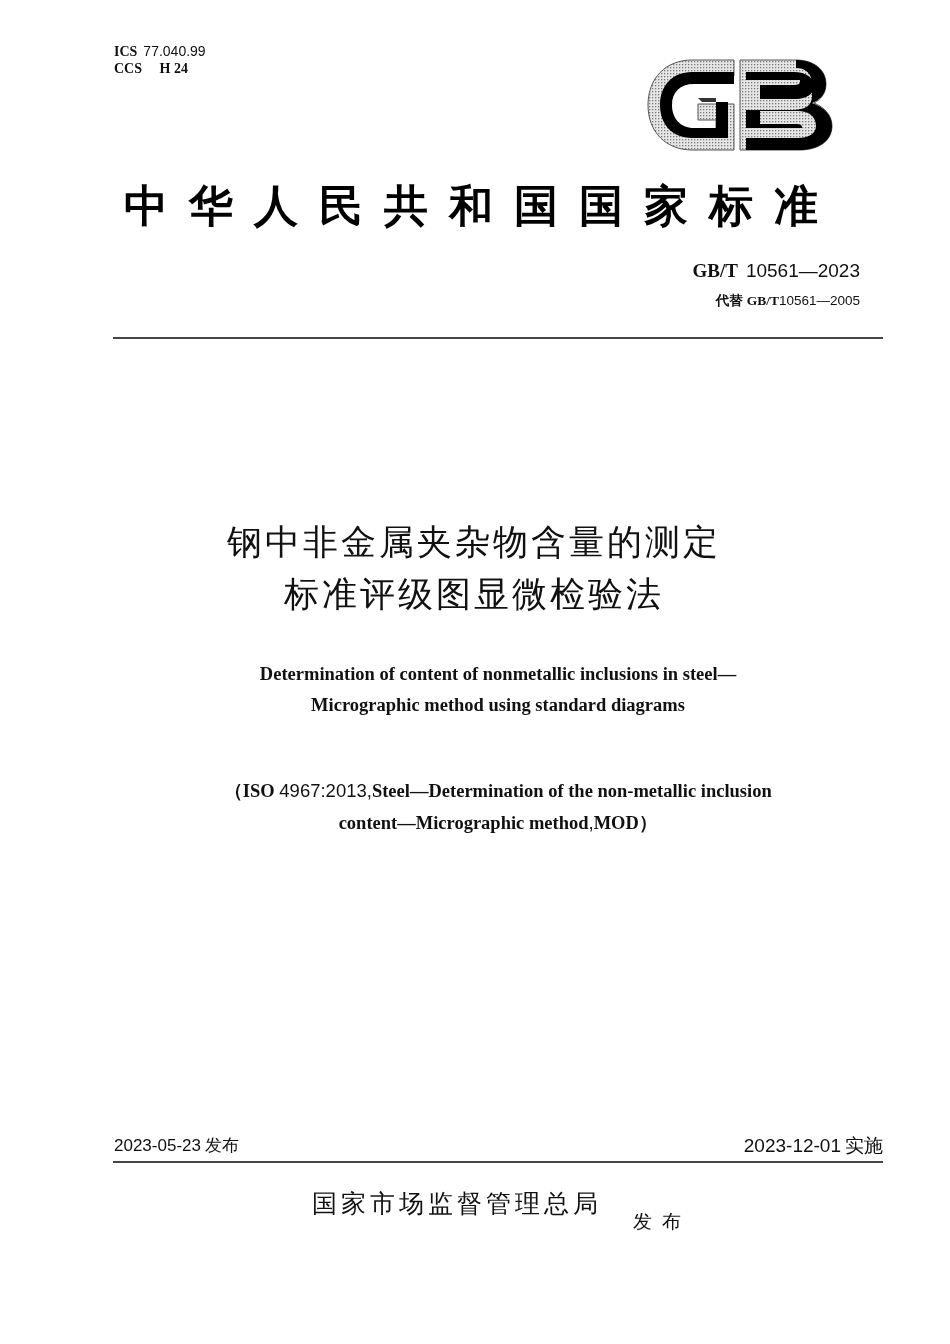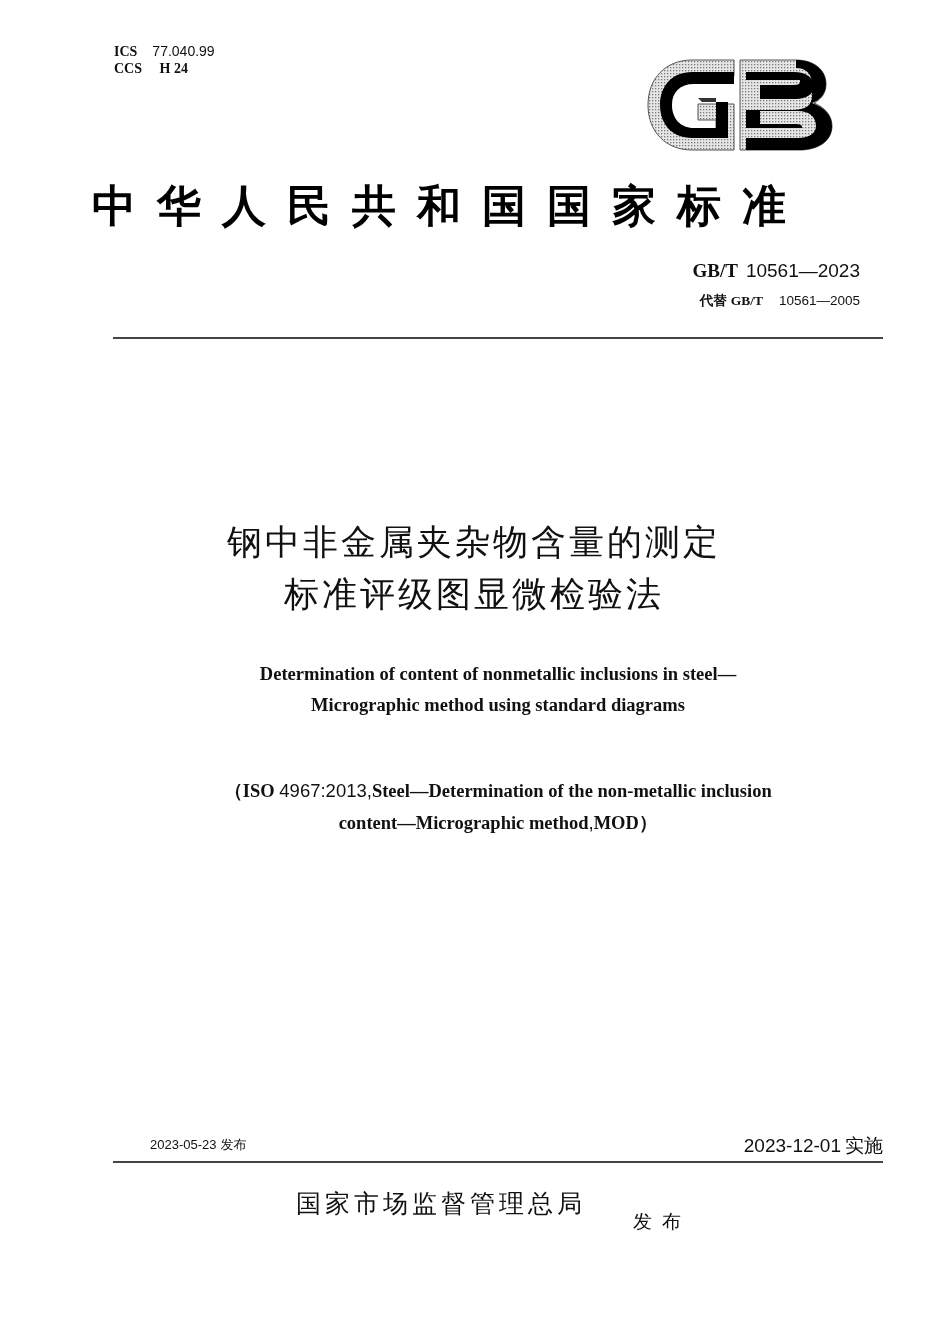--- a/index.html
+++ b/index.html
@@ -2,48 +2,48 @@
 <html><head>
 <meta charset="utf-8">
 <style>
   html, body { margin: 0; padding: 0; background: #ffffff; }
   body { width: 950px; height: 1344px; position: relative; overflow: hidden; color: #111; font-family: "Liberation Serif", "DejaVu Serif", serif; }
   .abs { position: absolute; }
 
   .cls-block { left: 114px; top: 43px; font-size: 14px; line-height: 17px; color: #111; }
   .cls-block .row { white-space: nowrap; }
   .cls-block .key { font-family: "Liberation Serif", serif; font-weight: bold; }
-  .cls-block .val { font-family: "Liberation Sans", sans-serif; margin-left: 15px; }
+  .cls-block .val { font-family: "Liberation Sans", sans-serif; margin-left: 6px; }
 
   .gb-logo { left: 646px; top: 58px; width: 188px; height: 94px; }
 
-  .national-title { left: 92px; top: 178px; width: 785px; font-family: "DejaVu Serif", "Liberation Serif", serif; font-weight: bold; font-size: 44px; letter-spacing: 21px; white-space: nowrap; color: #000; line-height: 56px; }
+  .national-title { left: 124px; top: 178px; width: 785px; font-family: "DejaVu Serif", "Liberation Serif", serif; font-weight: bold; font-size: 44px; letter-spacing: 21px; white-space: nowrap; color: #000; line-height: 56px; }
 
   .std-number { right: 90px; top: 259px; text-align: left; white-space: nowrap; font-size: 19px; line-height: 24px; }
   .std-number .prefix { font-family: "Liberation Serif", serif; font-weight: bold; }
   .std-number .num { font-family: "Liberation Sans", sans-serif; margin-left: 8px; }
   .std-replace { right: 90px; top: 291px; text-align: right; white-space: nowrap; font-size: 13.5px; line-height: 18px; }
   .std-replace .cn { font-family: "DejaVu Sans", sans-serif; font-weight: bold; }
   .std-replace .prefix { font-family: "Liberation Serif", serif; font-weight: bold; margin-left: 4px; }
-  .std-replace .num { font-family: "Liberation Sans", sans-serif; margin-left: 16px; }
+  .std-replace .num { font-family: "Liberation Sans", sans-serif; margin-left: 0; }
 
   .rule { left: 113px; width: 770px; height: 2px; background: #444; }
 
   .title-cn { left: 0; width: 948px; top: 516px; text-align: center; font-family: "DejaVu Sans", sans-serif; font-size: 35px; line-height: 52px; letter-spacing: 3px; color: #111; }
 
   .title-en { left: 0; width: 996px; top: 659px; text-align: center; font-family: "Liberation Serif", serif; font-weight: bold; font-size: 18.5px; line-height: 31px; color: #111; }
 
   .iso-ref { left: 0; width: 996px; top: 775px; text-align: center; font-family: "Liberation Serif", serif; font-weight: bold; font-size: 18.5px; line-height: 32px; color: #111; }
   .iso-ref .sans { font-family: Liberation Sans, sans-serif; font-weight: normal; }
 
-  .date-left { left: 114px; top: 1133px; font-family: "Liberation Sans", sans-serif; font-size: 13px; line-height: 24px; white-space: nowrap; margin-left: 36px; }
+  .date-left { left: 114px; top: 1133px; font-family: "Liberation Sans", sans-serif; font-size: 17px; line-height: 24px; white-space: nowrap; }
   .date-right { right: 67px; top: 1133px; font-family: "Liberation Sans", sans-serif; font-size: 19px; line-height: 24px; white-space: nowrap; text-align: center; }
   .date-left .cn, .date-right .cn { font-family: "DejaVu Sans", sans-serif; margin-left: 4px; }
 
-  .publishers { left: 296px; top: 1188px; font-family: "DejaVu Serif", "Liberation Serif", serif; font-size: 25px; line-height: 31px; letter-spacing: 4px; white-space: nowrap; color: #111; }
+  .publishers { left: 312px; top: 1188px; font-family: "DejaVu Serif", "Liberation Serif", serif; font-size: 25px; line-height: 31px; letter-spacing: 4px; white-space: nowrap; color: #111; }
   .publish-label { left: 633px; top: 1209px; font-family: "DejaVu Sans", sans-serif; font-size: 19px; letter-spacing: 10px; white-space: nowrap; }
 </style>
 </head>
 <body>
 
 <div class="abs cls-block">
   <div class="row">
     <span class="key">ICS</span><span class="val">77.040.99</span>
   </div>
   <div class="row">

